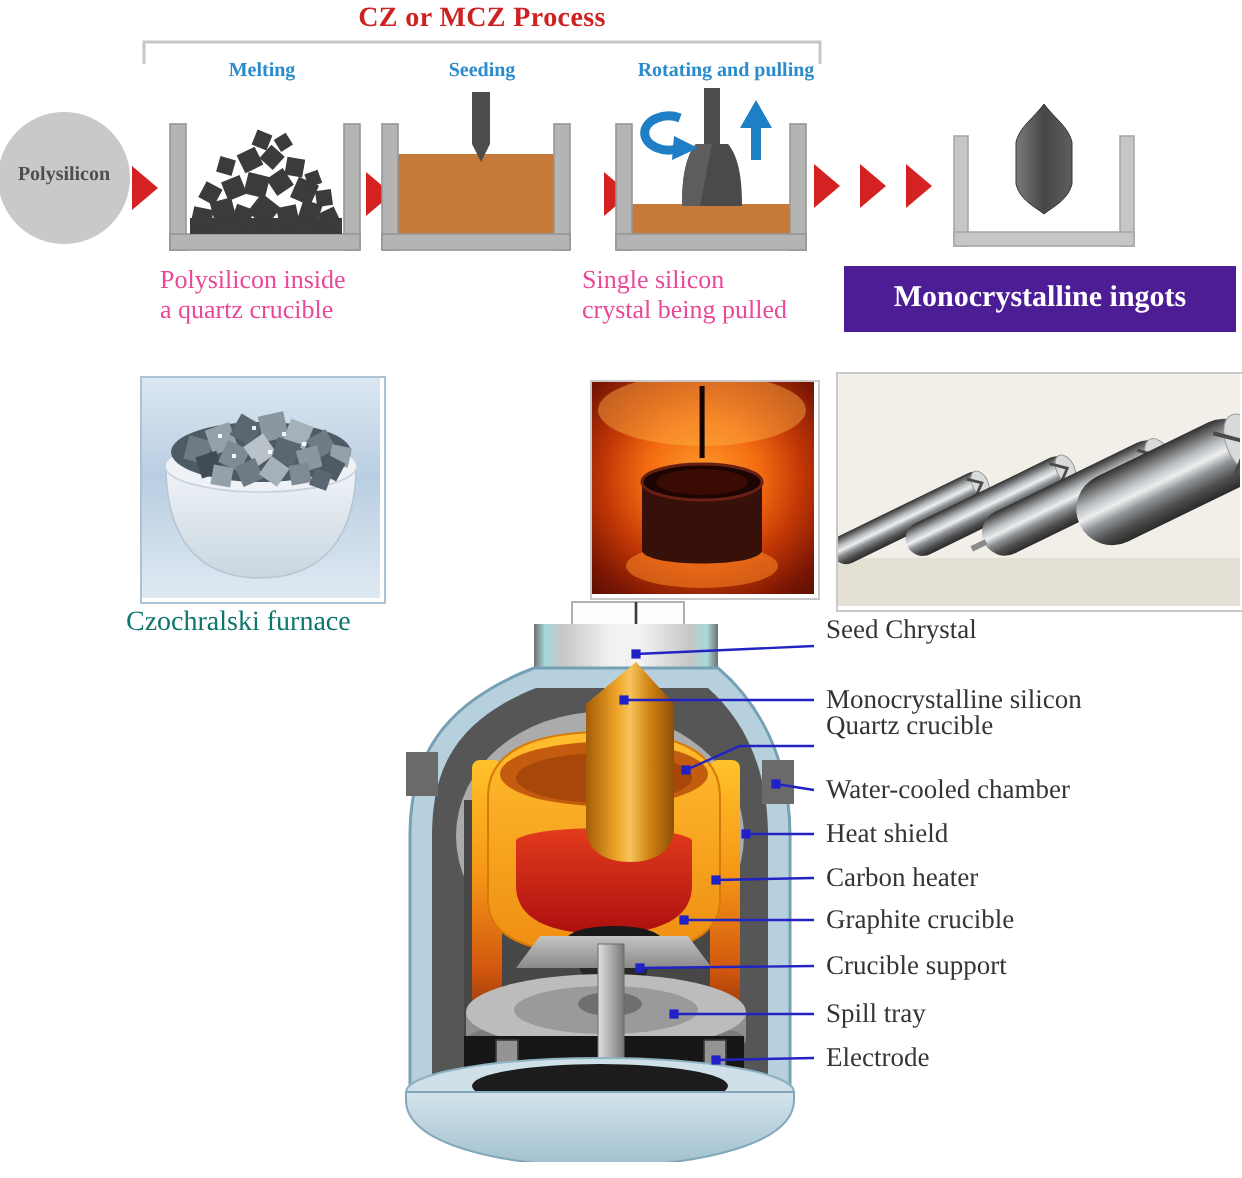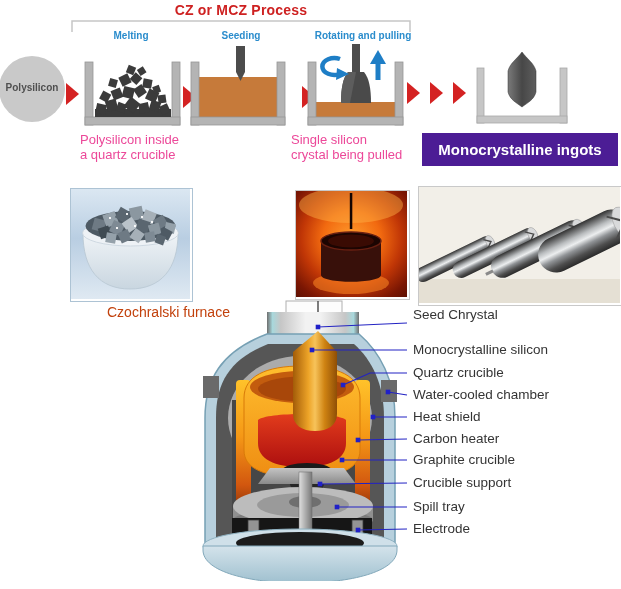--- a/index.html
+++ b/index.html
@@ -1,18 +1,18 @@
 <!DOCTYPE html>
 <html><head>
 <meta charset="utf-8">
 <style>
   html,body{margin:0;padding:0;background:#fff;}
   .stage{
     position:relative;width:621px;height:581px;background:#fff;overflow:hidden;
-    font-family:Liberation Sans, sans-serif;
+    font-family:Liberation Serif, serif;
   }
   .abs{position:absolute;}
   svg{display:block;}
   .title{
     left:72px;top:2px;width:338px;text-align:center;
     font-size:14px;font-weight:bold;color:#ce2121;letter-spacing:.2px;
   }
   .stage-label{
     top:30px;text-align:center;font-size:10px;font-weight:bold;color:#2a8ccc;
   }
@@ -24,21 +24,21 @@
     top:132px;font-size:13px;line-height:15px;color:#ec4899;
   }
   .teal-box{
     left:422px;top:133px;width:196px;height:33px;line-height:33px;
     background:#4c1d95;color:#fff;font-size:15px;font-weight:bold;text-align:center;
   }
   .photo{background:#fff;}
   .photo1{left:70px;top:188px;width:121px;height:112px;border:1px solid #adc3d4;}
   .photo2{left:295px;top:190px;width:113px;height:108px;border:1px solid #c9c9c9;}
   .photo3{left:418px;top:186px;width:203px;height:118px;border:1px solid #c9c9c9;}
-  .photo-caption{left:63px;top:304px;font-size:14px;color:#c2410c;margin-left:44px;}
+  .photo-caption{left:63px;top:304px;font-size:14px;color:#0f766e;}
   .furnace-label{
     left:413px;width:205px;height:16px;font-size:13.5px;color:#343434;
   }
 </style>
 </head>
 <body>
 
 <div class="stage">
 
   <svg class="abs" style="left:0;top:0" width="621" height="589" viewBox="0 0 621 589">
@@ -383,21 +383,21 @@
     <div>Single silicon</div>
     <div>crystal being pulled</div>
   </div>
 
   <div class="abs teal-box">Monocrystalline ingots</div>
 
   <div class="abs photo-caption">Czochralski furnace</div>
 
   <div class="abs furnace-label" style="top:307px">Seed Chrystal</div>
   <div class="abs furnace-label" style="top:342px">Monocrystalline silicon</div>
-  <div class="abs furnace-label" style="top:365px">Quartz crucible</div>
+  <div class="abs furnace-label" style="top:355px">Quartz crucible</div>
   <div class="abs furnace-label" style="top:387px">Water-cooled chamber</div>
   <div class="abs furnace-label" style="top:409px">Heat shield</div>
   <div class="abs furnace-label" style="top:431px">Carbon heater</div>
   <div class="abs furnace-label" style="top:452px">Graphite crucible</div>
   <div class="abs furnace-label" style="top:475px">Crucible support</div>
   <div class="abs furnace-label" style="top:499px">Spill tray</div>
   <div class="abs furnace-label" style="top:521px">Electrode</div>
 
 </div>
 

